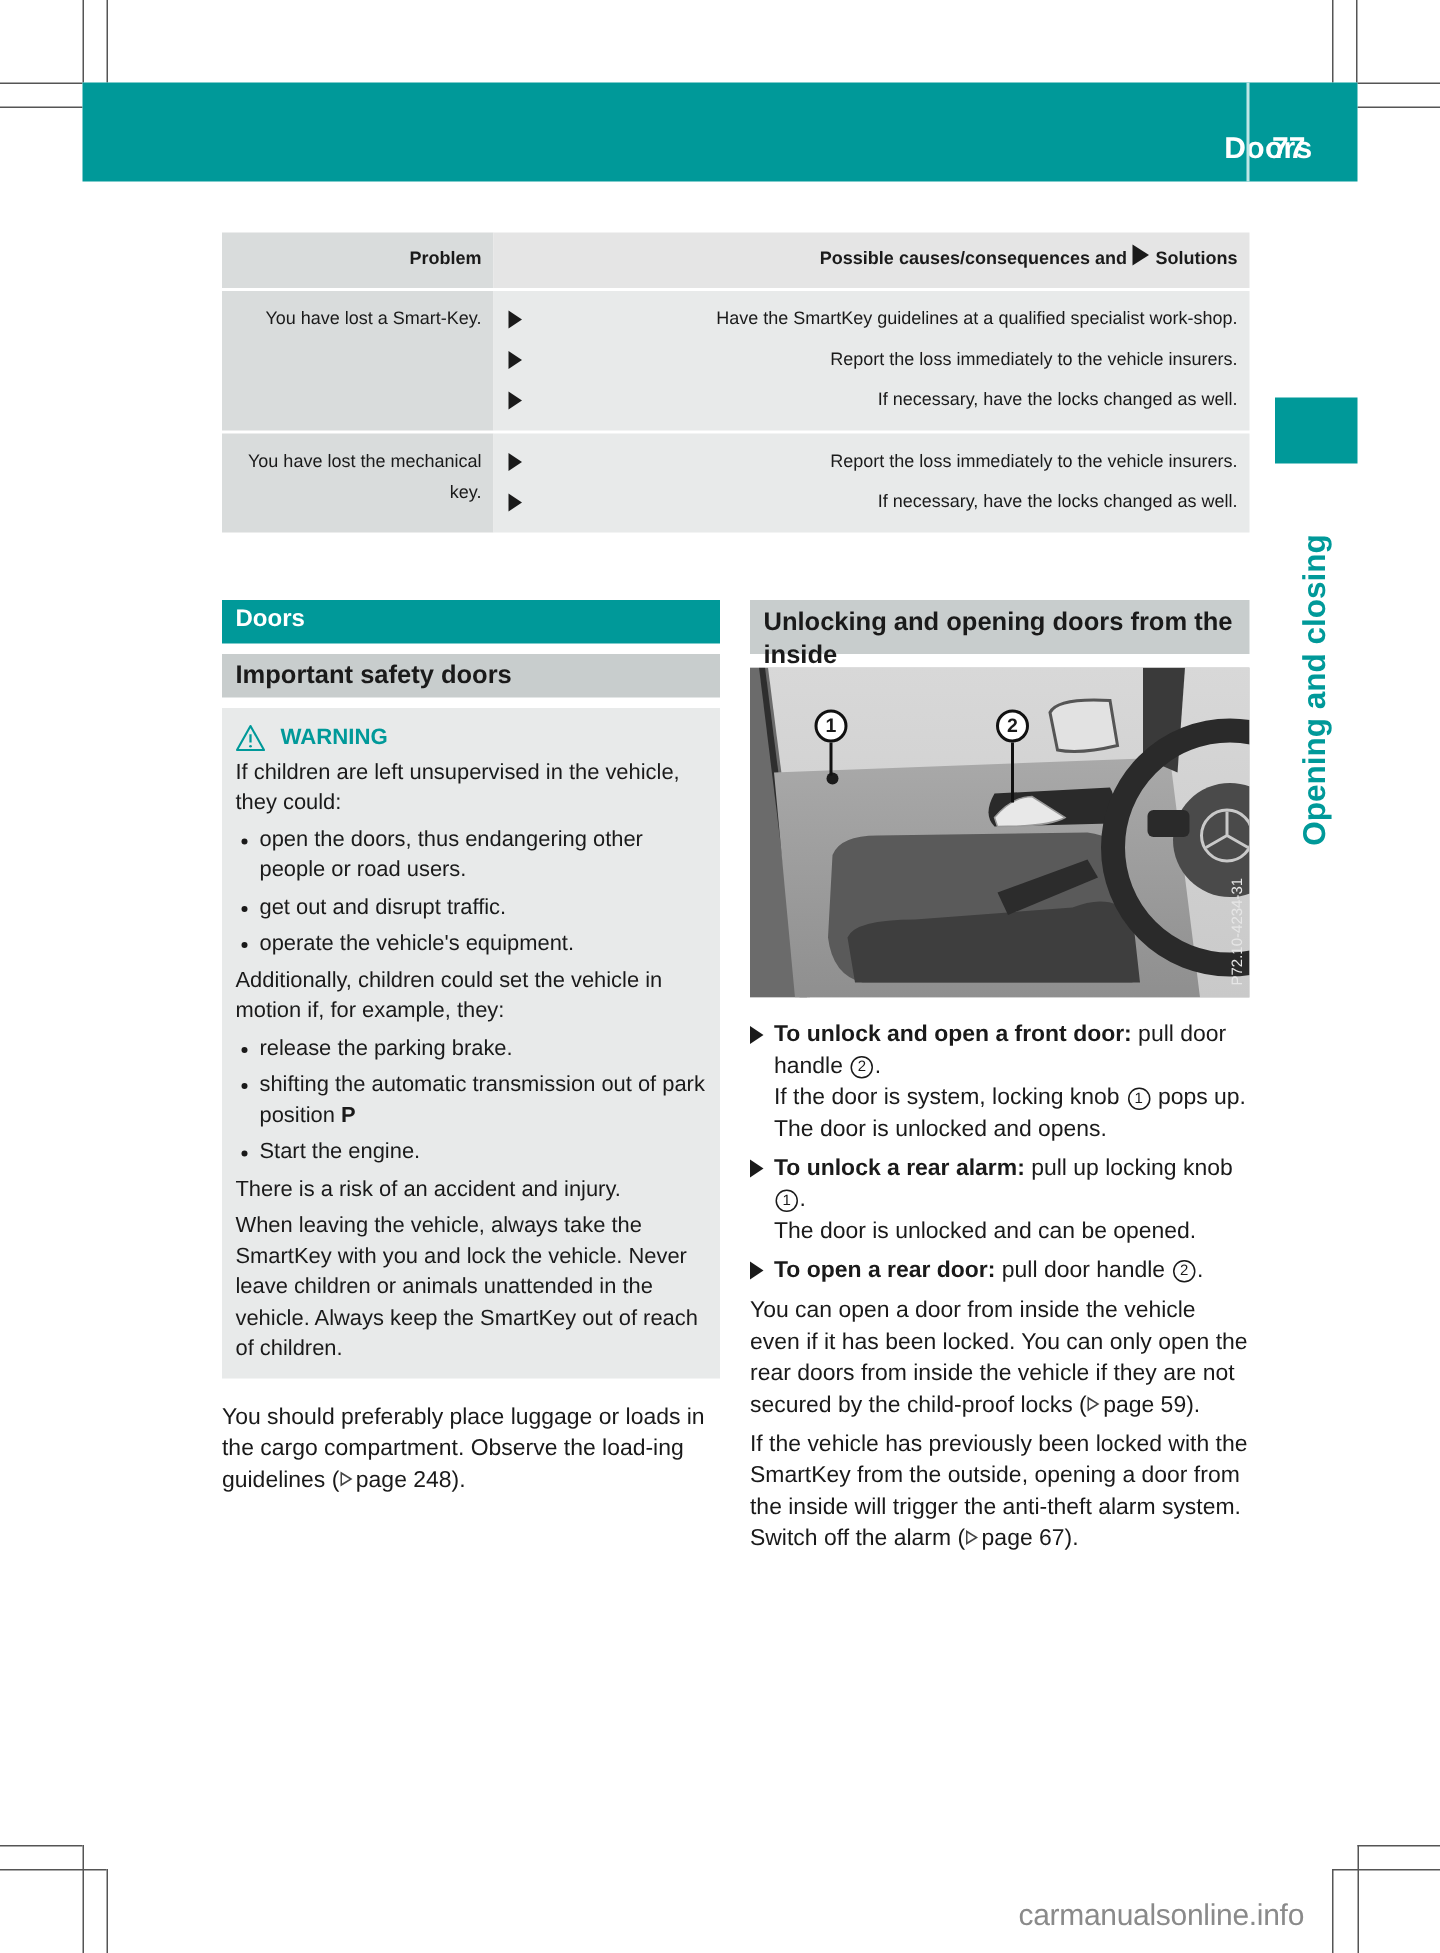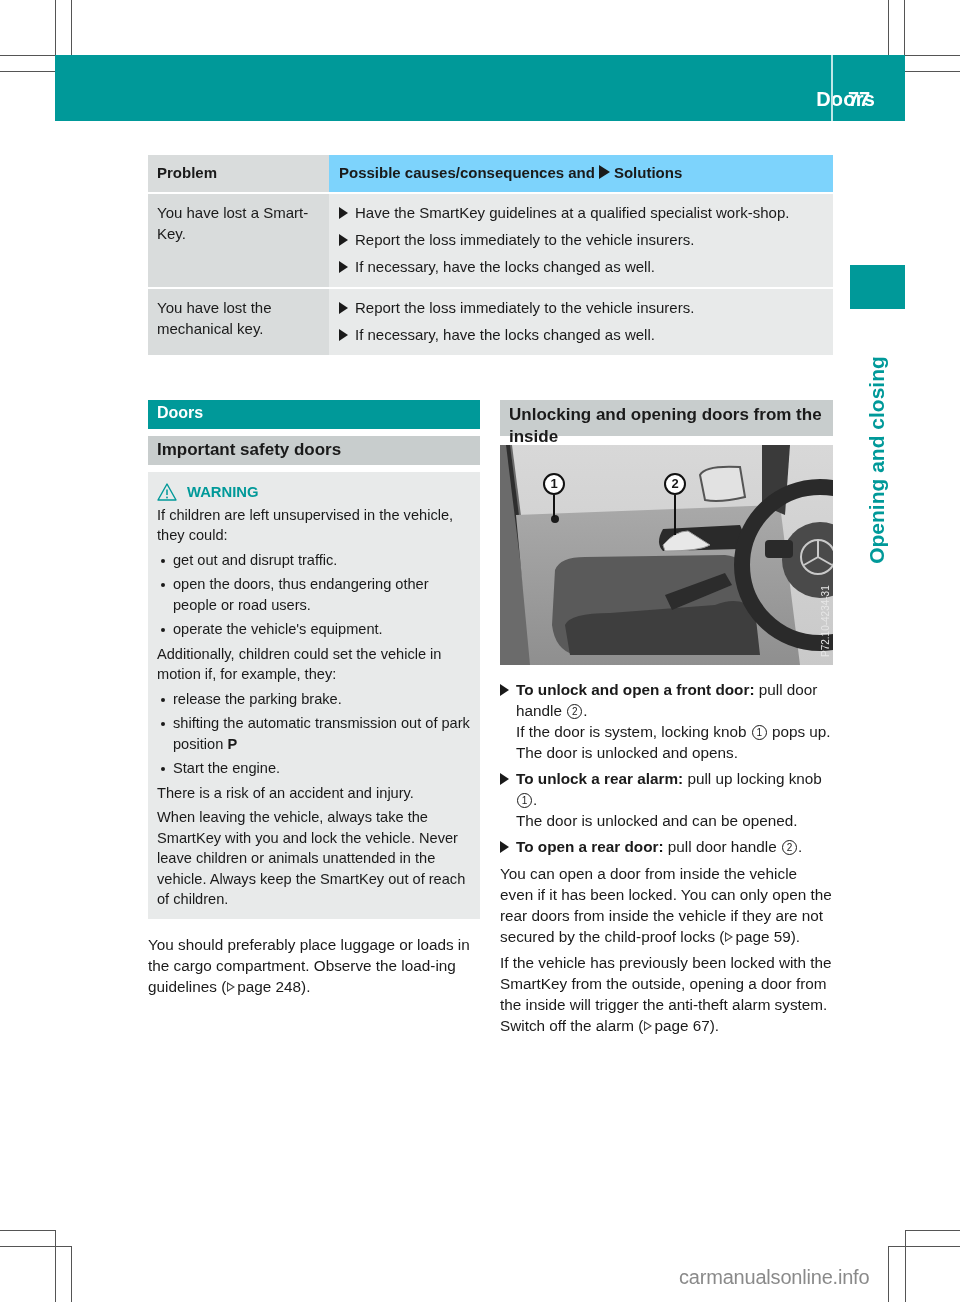--- a/index.html
+++ b/index.html
@@ -15,26 +15,26 @@
   .header-bar { position: absolute; left: 55px; top: 55px; width: 850px; height: 66px; background: #009999; }
   .header-title { position: absolute; right: 85px; top: 88px; color: #fff; font-weight: bold; font-size: 20px; font-family: "Liberation Sans", sans-serif; letter-spacing: 0.2px; }
   .header-divider { position: absolute; left: 831px; top: 55px; width: 2px; height: 66px; background: #bfe6e6; }
   .header-page { position: absolute; left: 848px; top: 88px; color: #fff; font-weight: bold; font-size: 20px; }
 
   
   .side-square { position: absolute; left: 850px; top: 265px; width: 55px; height: 44px; background: #009999; }
   .side-label { position: absolute; left: 877px; top: 460px; transform: translate(-50%, -50%) rotate(-90deg); white-space: nowrap; color: #009999; font-weight: bold; font-size: 21px; }
 
   
-  .table { position: absolute; left: 148px; top: 155px; width: 685px; font-size: 15px; line-height: 21px; }
+  .table { position: absolute; left: 148px; top: 155px; width: 685px; font-size: 12px; line-height: 21px; text-align: right; }
   .trow { display: flex; border-bottom: 2px solid #fff; }
   .tcell-a { width: 181px; padding: 8px 8px 10px 9px; background: #d9dcdc; }
   .tcell-b { flex: 1; padding: 8px 8px 10px 10px; background: #e8eaea; }
   .thead .tcell-a, .thead .tcell-b { background: #d9dcdc; font-weight: bold; padding-top: 7px; padding-bottom: 9px; }
-  .thead .tcell-b { background: #7dd3fc; }
+  .thead .tcell-b { background: #e5e5e5; }
   .trow.body .tcell-a { background: #d9dcdc; }
   .step { position: relative; padding-left: 16px; margin-bottom: 6px; }
   .step:last-child { margin-bottom: 0; }
   .tri { position: absolute; left: 0; top: 5px; width: 0; height: 0; border-left: 9px solid #1a1a1a; border-top: 6px solid transparent; border-bottom: 6px solid transparent; }
   .tri-inline { display: inline-block; width: 0; height: 0; border-left: 11px solid #1a1a1a; border-top: 7px solid transparent; border-bottom: 7px solid transparent; margin: 0 4px; vertical-align: -1px; }
 
   
   .col-left { position: absolute; left: 148px; top: 400px; width: 332px; }
   .h-teal { background: #009999; color: #fff; font-weight: bold; font-size: 16px; padding: 4px 9px 5px; height: 29px; }
   .h-grey { background: #c8cdcd; color: #1a1a1a; font-weight: bold; font-size: 17px; padding: 4px 9px 4px; margin-top: 7px; height: 29px; }
@@ -121,22 +121,22 @@
   <div class="warnbox">
     <div class="warn-head">
       <svg class="warn-icon" viewBox="0 0 20 18">
         <path d="M10 1 L19 17 L1 17 Z" fill="none" stroke="#009999" stroke-width="1.4" stroke-linejoin="round"></path>
         <line x1="10" y1="6.5" x2="10" y2="12" stroke="#009999" stroke-width="1.5"></line>
         <circle cx="10" cy="14.5" r="0.9" fill="#009999"></circle>
       </svg>
       <span>WARNING</span>
     </div>
     <p>If children are left unsupervised in the vehicle, they could:</p>
+    <div class="bul">open the doors, thus endangering other people or road users.</div>
     <div class="bul">get out and disrupt traffic.</div>
-    <div class="bul">open the doors, thus endangering other people or road users.</div>
     <div class="bul">operate the vehicle's equipment.</div>
     <p>Additionally, children could set the vehicle in motion if, for example, they:</p>
     <div class="bul">release the parking brake.</div>
     <div class="bul"><span>shifting the automatic transmission out of park position</span> <b>P</b></div>
     <div class="bul">Start the engine.</div>
     <p>There is a risk of an accident and injury.</p>
     <p style="margin-bottom:0">When leaving the vehicle, always take the SmartKey with you and lock the vehicle. Never leave children or animals unattended in the vehicle. Always keep the SmartKey out of reach of children.</p>
   </div>
   <p class="para-left"><span>You should preferably place luggage or loads in the cargo compartment. Observe the load-ing guidelines (</span><span class="ref-tri"></span><span>page 248</span><span>).</span></p>
 </div>

